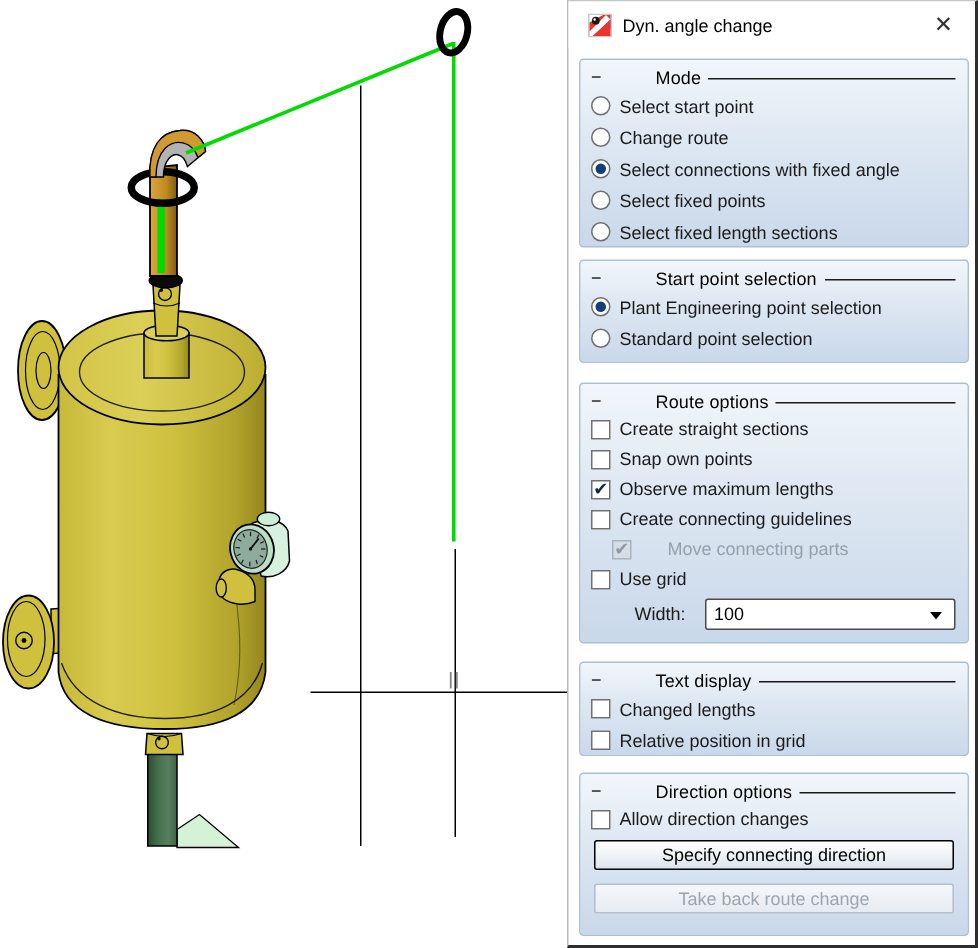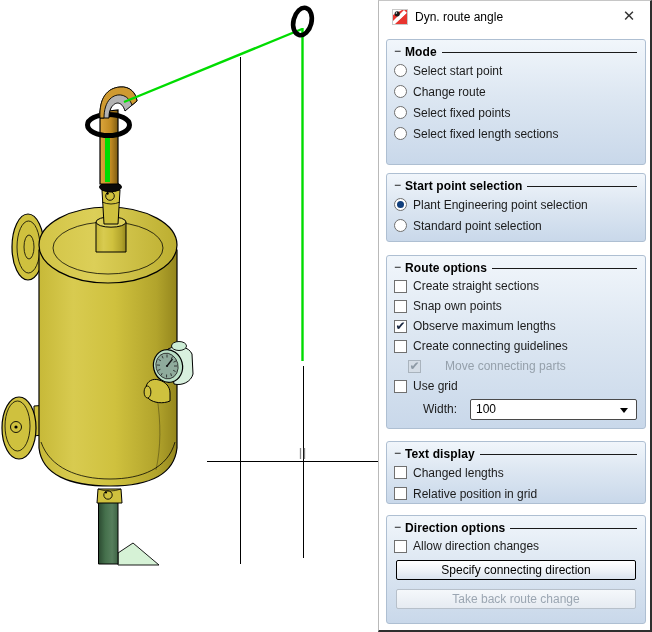--- a/index.html
+++ b/index.html
@@ -25,21 +25,21 @@
   .closebtn{position:absolute;right:10px;top:4px;width:22px;height:22px;display:flex;align-items:center;justify-content:center;font-size:15px;color:#333;cursor:default;}
 
   .group{
     position:absolute;left:7px;width:260px;box-sizing:border-box;
     background:linear-gradient(180deg,var(--group-bg-top) 0%,#dde7f2 45%,var(--group-bg-bottom) 100%);
     border:1px solid #aebfd2;border-radius:3px;
     padding:3px 7px 0 7px;
   }
   .ghead{display:flex;align-items:center;height:17px;font-size:12px;color:#000;}
   .ghead .dash{font-weight:400;margin-right:4px;margin-top:-2px;}
-  .ghead .gtitle{font-weight:700;letter-spacing:.1px;}
+  .ghead .gtitle{font-weight:400;letter-spacing:.1px;margin-left:32px;}
   .ghead .rule{flex:1;border-top:1px solid #1a1a1a;margin-left:5px;margin-right:1px;margin-top:1px;}
 
   .row{display:flex;align-items:center;font-size:12px;color:#1b1b1b;}
   .row.h21{height:21px;} .row.h20{height:20px;}
   .row.indent{padding-left:14px;gap:18px;}
   .row.disabled{color:#95a0ab;}
 
   .radio{flex:none;width:13px;height:13px;border:1px solid #6f6f6f;border-radius:50%;background:#fff;margin-right:6px;box-sizing:border-box;position:relative;}
   .radio.on::after{content:"";position:absolute;left:2px;top:2px;width:7px;height:7px;border-radius:50%;background:var(--accent-blue-dot);}
 
@@ -193,37 +193,41 @@
 <div id="dlg">
   <div class="titlebar">
     <svg class="appicon" viewBox="0 0 16 16">
       <rect x="0.5" y="0.5" width="15" height="15" fill="#fff" stroke="#c9c9c9" stroke-width="1"></rect>
       <polygon points="1,15 1,6 10,1 15,1 15,10 6,15" fill="#e8352f"></polygon>
       <polygon points="1,12 12,1 15,4 4,15 1,15" fill="#ffffff"></polygon>
       <polygon points="3,15 15,4 15,15" fill="#e8352f"></polygon>
       <circle cx="5.2" cy="4.8" r="2.6" fill="#1a1a1a"></circle>
       <circle cx="4.4" cy="4" r="0.8" fill="#ffffff"></circle>
     </svg>
-    <span class="ttl">Dyn. route angle</span>
+    <span class="ttl">Dyn. angle change</span>
     <span class="closebtn">✕</span>
   </div>
 
   <div class="group" id="grp-mode">
     <div class="ghead">
       <span class="dash">−</span>
       <span class="gtitle">Mode</span>
       <span class="rule"></span>
     </div>
     <div class="row h21">
       <span class="radio"></span>
       <span>Select start point</span>
     </div>
     <div class="row h21">
       <span class="radio"></span>
       <span>Change route</span>
+    </div>
+    <div class="row h21">
+      <span class="radio on"></span>
+      <span>Select connections with fixed angle</span>
     </div>
     <div class="row h21">
       <span class="radio"></span>
       <span>Select fixed points</span>
     </div>
     <div class="row h21">
       <span class="radio"></span>
       <span>Select fixed length sections</span>
     </div>
   </div>

